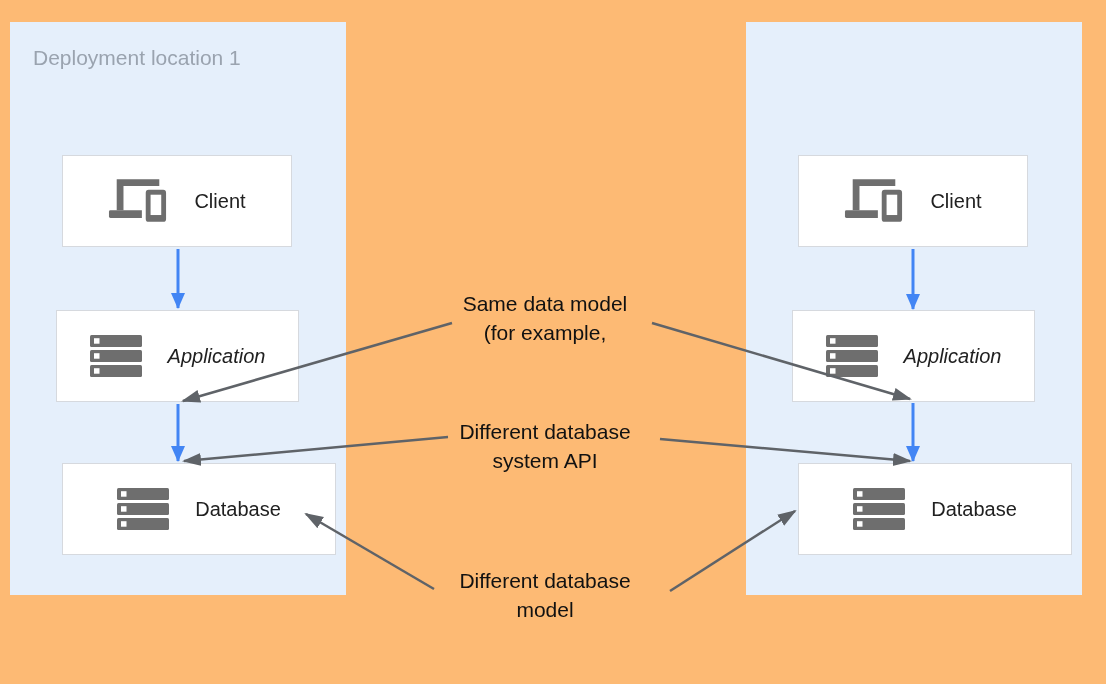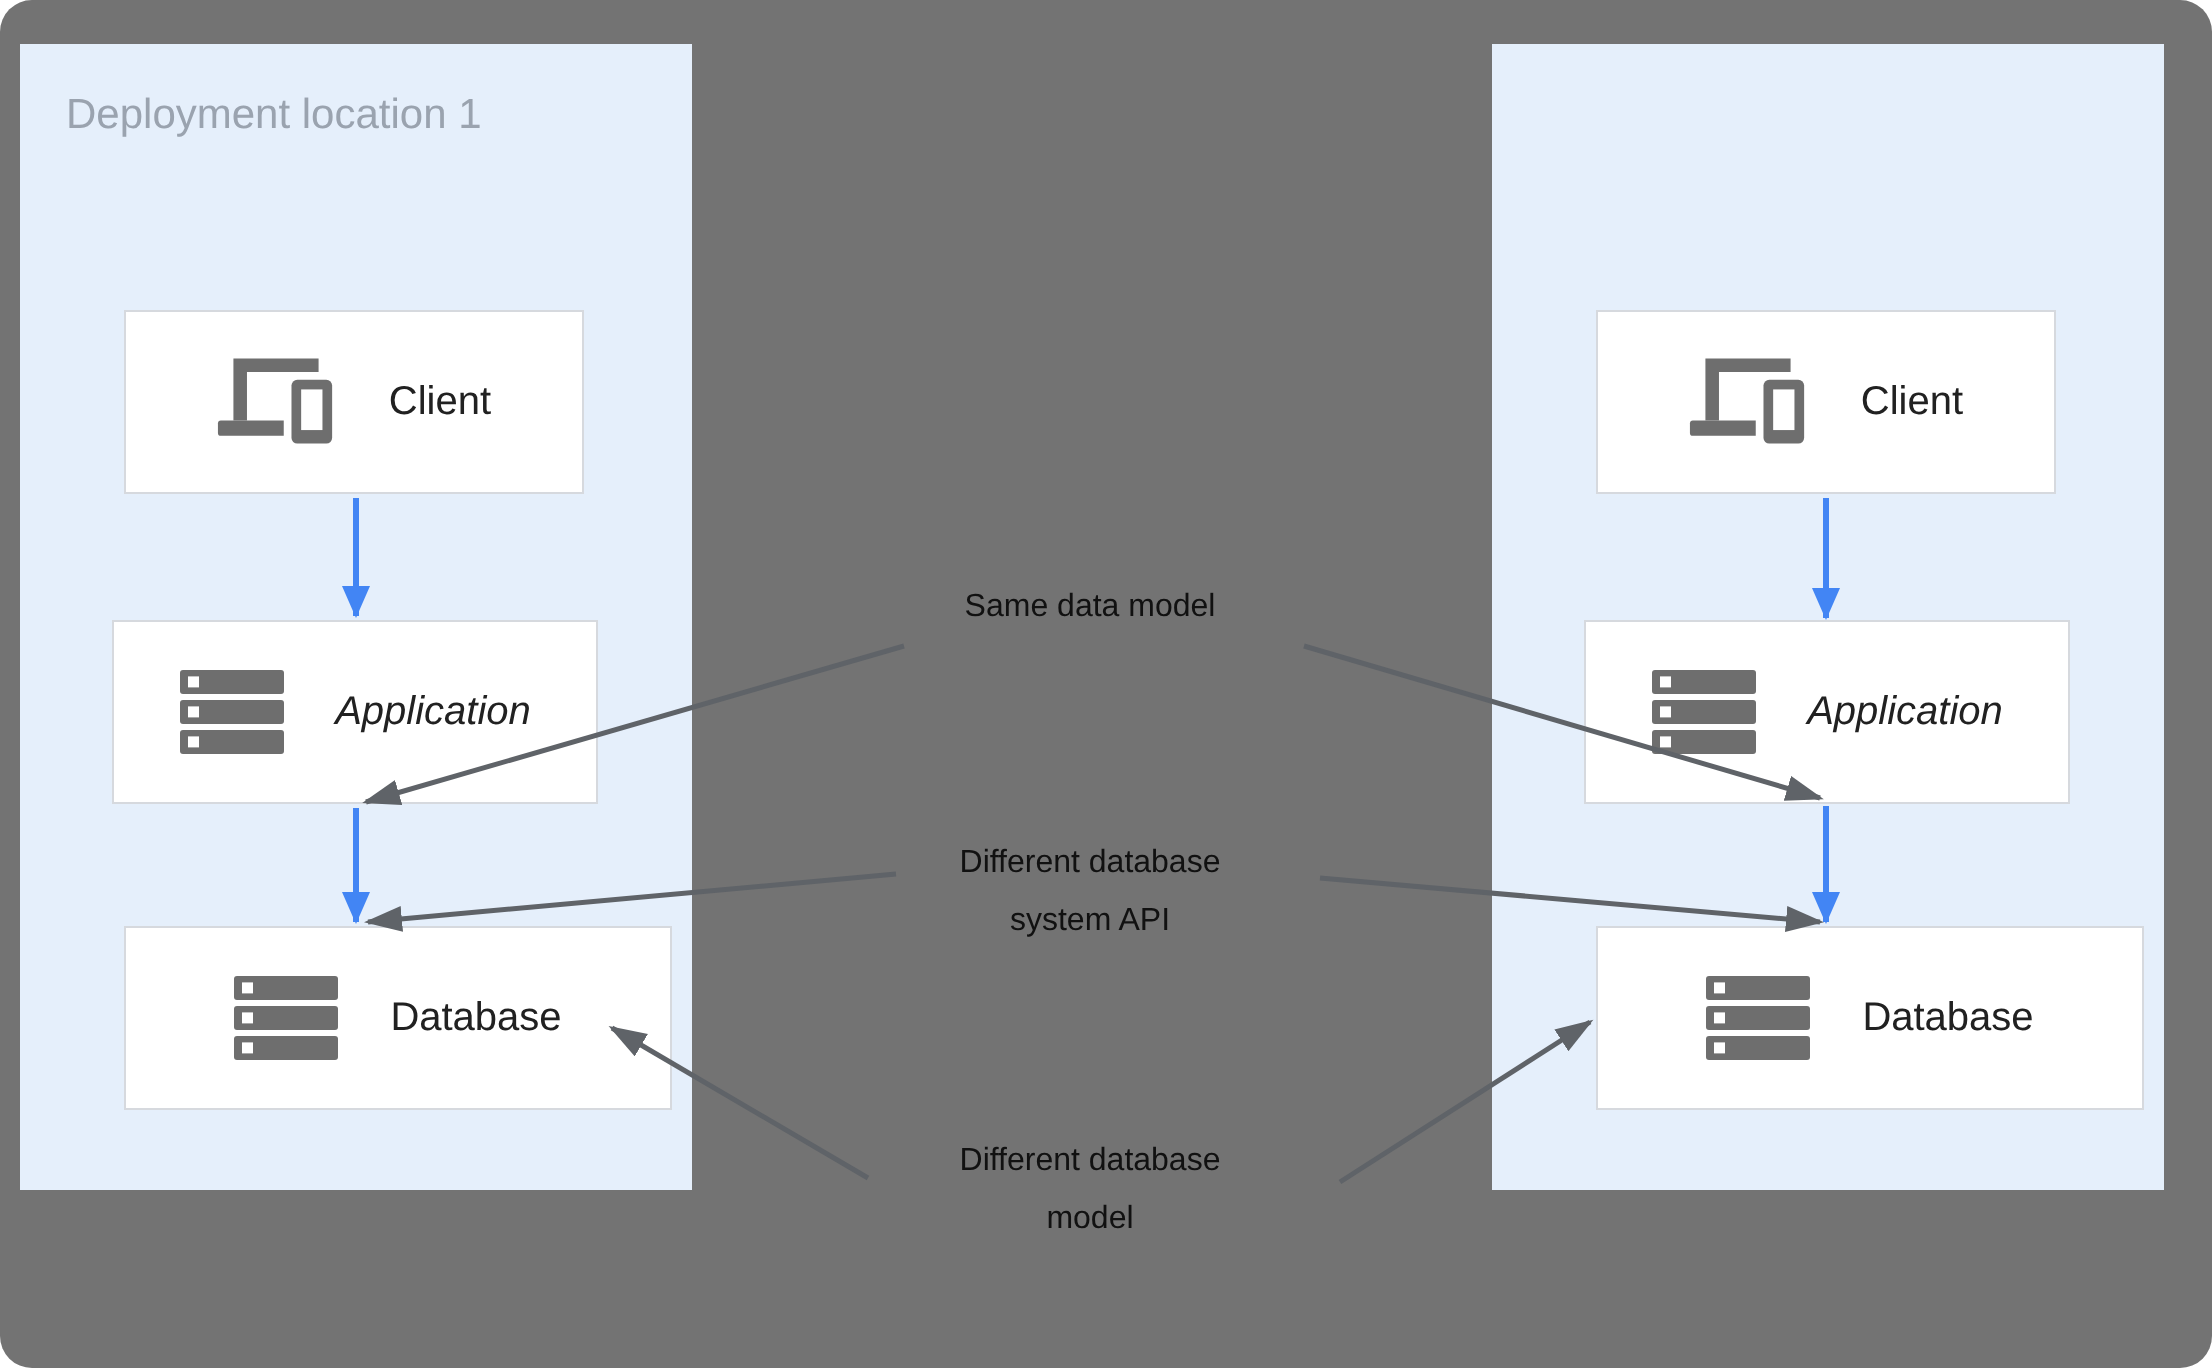--- a/index.html
+++ b/index.html
@@ -1,23 +1,22 @@
 <!DOCTYPE html>
 <html style="--panel-bg: #e5effb; --box-bg: #ffffff; --box-border: #d6d9de; --icon: #6e6e6e; --label: #212121; --panel-title: #9aa3af; --flow-arrow: #4285f4; --annotation-arrow: #5f6368; --annotation-text: #111111;"><head>
 <meta charset="utf-8">
 <style>
   html, body { margin: 0; padding: 0; background: #ffffff; }
   .canvas {
     position: relative;
     width: 1106px;
     height: 684px;
-    background: #737373;
+    background: #fdba74;
     font-family: "Liberation Sans", "DejaVu Sans", sans-serif;
     overflow: hidden;
-    border-radius: 16px;
   }
   .panel {
     position: absolute;
     top: 22px;
     width: 336px;
     height: 573px;
     background: var(--panel-bg, #e5effb);
     z-index: 1;
   }
   .panel-left  { left: 10px; }
@@ -62,21 +61,21 @@
   .flow-line { stroke: var(--flow-arrow, #4285f4); stroke-width: 3; }
   .anno-line { stroke: var(--annotation-arrow, #5f6368); stroke-width: 2.5; }
   .head-blue { fill: var(--flow-arrow, #4285f4); }
   .head-gray { fill: var(--annotation-arrow, #5f6368); }
   .icon-fill { fill: var(--icon, #6e6e6e); }
   .annotation {
     position: absolute;
     left: 395px;
     width: 300px;
     text-align: center;
-    font-size: 16px;
+    font-size: 21px;
     line-height: 29px;
     color: var(--annotation-text, #111111);
     z-index: 3;
   }
   .annotation span { display: block; }
   .anno-1 { top: 289px; }
   .anno-2 { top: 417px; }
   .anno-3 { top: 566px; }
 </style>
 </head>
@@ -208,20 +207,21 @@
     <line class="anno-line" x1="452" y1="323" x2="183" y2="401" marker-end="url(#head-gray)"></line>
     <line class="anno-line" x1="652" y1="323" x2="910" y2="399" marker-end="url(#head-gray)"></line>
     <line class="anno-line" x1="448" y1="437" x2="184" y2="461" marker-end="url(#head-gray)"></line>
     <line class="anno-line" x1="660" y1="439" x2="910" y2="461" marker-end="url(#head-gray)"></line>
     <line class="anno-line" x1="434" y1="589" x2="306" y2="514" marker-end="url(#head-gray)"></line>
     <line class="anno-line" x1="670" y1="591" x2="795" y2="511" marker-end="url(#head-gray)"></line>
   </svg>
 
   <div class="annotation anno-1">
     <span>Same data model</span>
+    <span>(for example,</span>
   </div>
 
   <div class="annotation anno-2">
     <span>Different database</span>
     <span>system API</span>
   </div>
 
   <div class="annotation anno-3">
     <span>Different database</span>
     <span>model</span>

